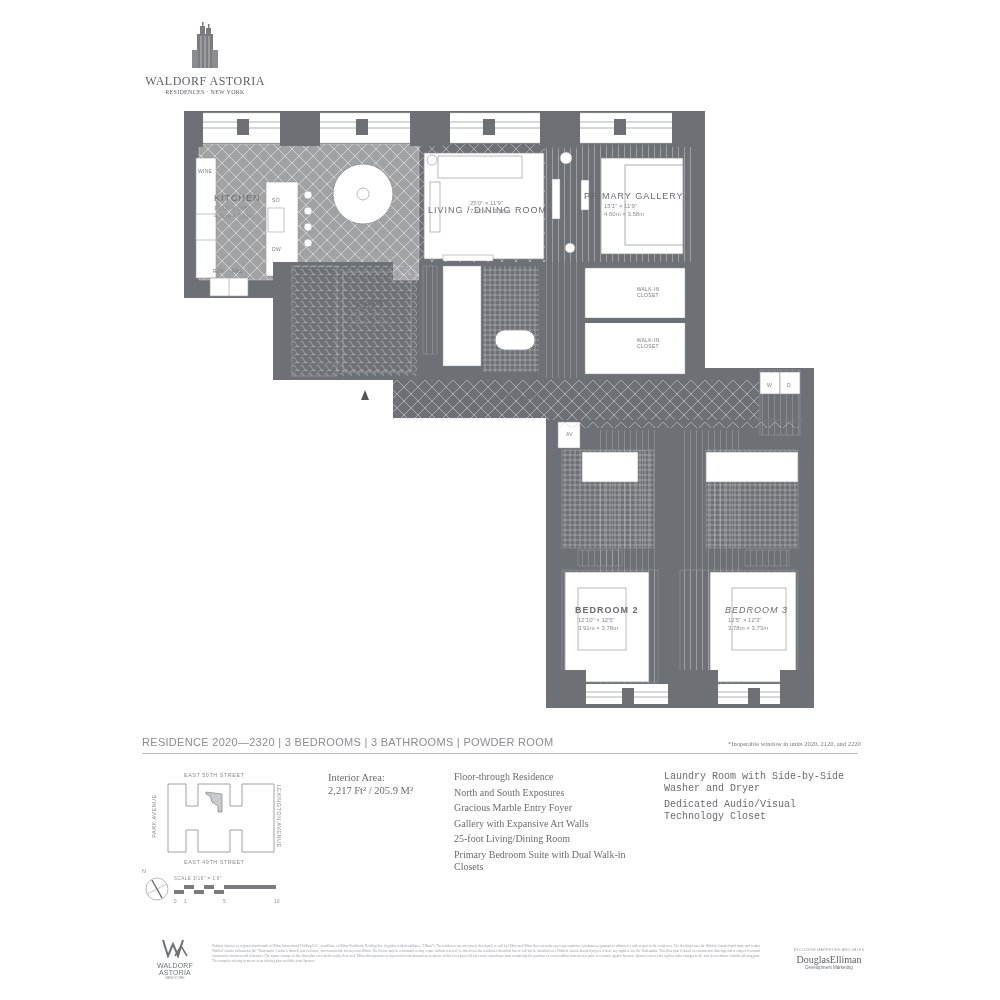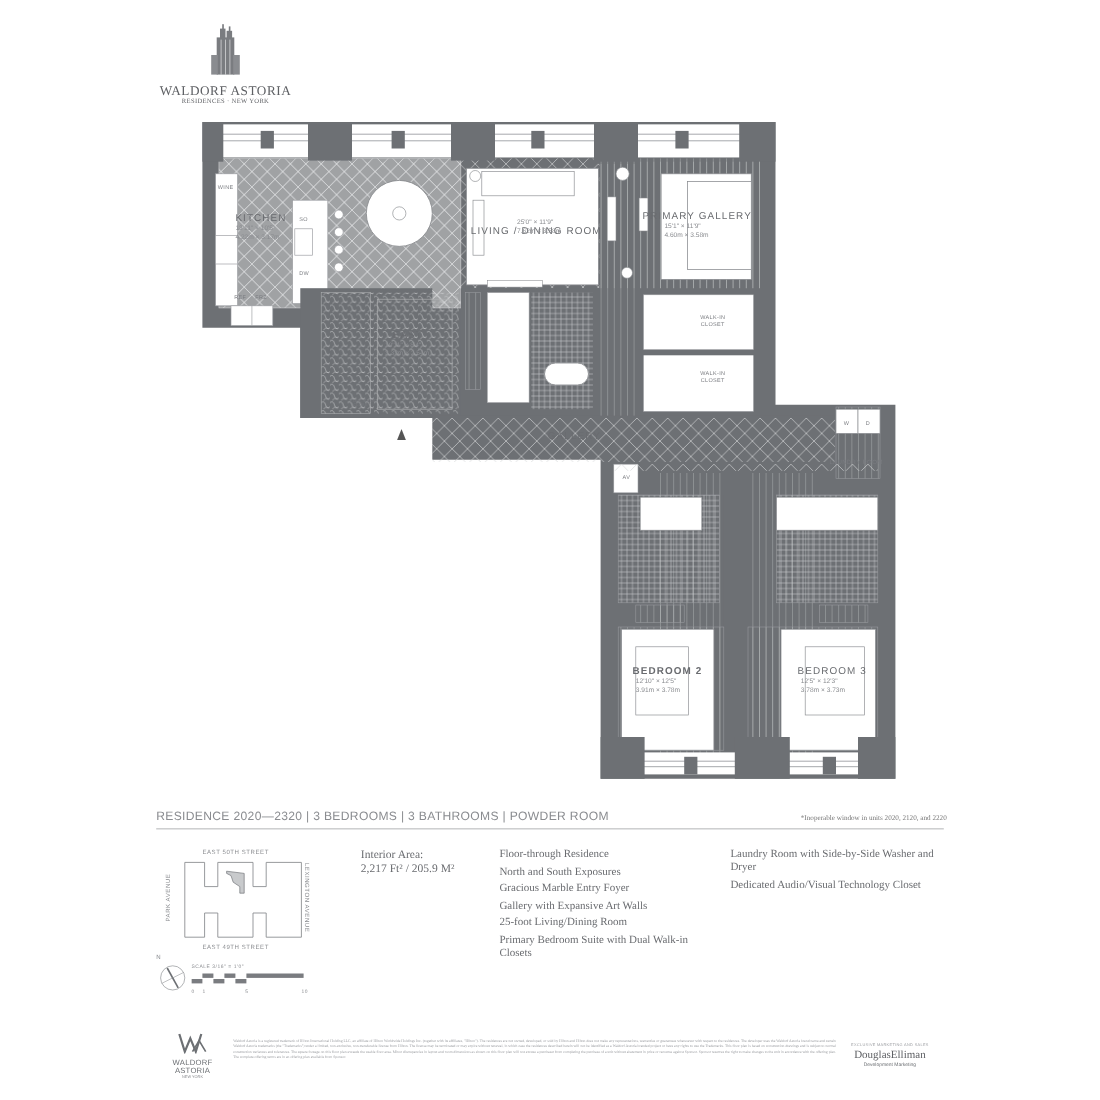--- a/index.html
+++ b/index.html
@@ -15,21 +15,21 @@
   .small-label { position:absolute; font-size:5px; color:#7a7c80; text-align:center; white-space:nowrap; letter-spacing:0.3px; }
   .footnote { left:728px; top:740px; font-family:"Liberation Serif", serif; font-size:6.5px; color:#777; white-space:nowrap; }
   .headline { left:142px; top:736px; font-size:11px; color:#8a8c90; letter-spacing:0.3px; }
   .rule { left:142px; top:753px; width:716px; height:1px; background:#b9bbbd; }
   .area-title { left:328px; top:771px; font-family:"Liberation Serif", serif; font-size:10.5px; color:#6a6c70; line-height:13px; }
   .features { font-family:"Liberation Serif", serif; font-size:10px; color:#6a6c70; line-height:12px; }
   .features div { margin-bottom:3.5px; }
   .street { position:absolute; font-size:5.5px; color:#8a8c90; letter-spacing:0.5px; white-space:nowrap; }
   .legal { left:212px; top:944px; width:548px; font-family:"Liberation Serif", serif; font-size:3.4px; line-height:5px; color:#9a9ca0; text-align:justify; }
   .footer-logo { left:145px; top:938px; width:60px; text-align:center; }
-  .de { left:770px; top:948px; width:78px; text-align:center; }
+  .de { left:790px; top:948px; width:78px; text-align:center; }
 </style>
 </head>
 <body>
 
 <div class="abs logo-wrap">
   <svg width="40" height="48" viewBox="0 0 40 48">
     <rect x="12" y="14" width="16" height="34" fill="#7a7c80"></rect>
     <rect x="15" y="6" width="5" height="10" fill="#7a7c80"></rect>
     <rect x="21" y="8" width="5" height="8" fill="#7a7c80"></rect>
     <rect x="17" y="2" width="1.5" height="5" fill="#7a7c80"></rect>
@@ -198,21 +198,21 @@
   <div class="room-label" style="left:318px;top:291px;">GALLERY</div>
   <div class="small-label" style="left:386px;top:331px;">AV</div>
   <div class="small-label" style="left:574px;top:318px;font-size:5.5px;">LAUNDRY ROOM</div>
   <div class="small-label" style="left:587px;top:282px;">W</div>
   <div class="small-label" style="left:607px;top:282px;">D</div>
 
   <div class="room-label" style="left:395px;top:505px;font-weight:bold;">BEDROOM 2</div>
   <div class="room-dim" style="left:398px;top:516px;">12'10" × 12'5"</div>
   <div class="room-dim" style="left:398px;top:524px;">3.91m × 3.78m</div>
 
-  <div class="room-label" style="left:545px;top:505px;">BEDROOM 3</div>
+  <div class="room-label" style="left:545px;top:505px;font-style:italic;">BEDROOM 3</div>
   <div class="room-dim" style="left:548px;top:516px;">12'5" × 12'3"</div>
   <div class="room-dim" style="left:548px;top:524px;">3.78m × 3.73m</div>
 </div>
 
 <div class="abs footnote">*Inoperable window in units 2020, 2120, and 2220</div>
 
 <div class="abs headline">RESIDENCE 2020—2320 | 3 BEDROOMS | 3 BATHROOMS | POWDER ROOM</div>
 <div class="abs rule"></div>
 
 <div class="abs" style="left:142px;top:768px;width:160px;height:110px;">
@@ -254,21 +254,21 @@
 </div>
 
 <div class="abs features" style="left:454px;top:771px;width:190px;">
   <div>Floor-through Residence</div>
   <div>North and South Exposures</div>
   <div>Gracious Marble Entry Foyer</div>
   <div>Gallery with Expansive Art Walls</div>
   <div>25-foot Living/Dining Room</div>
   <div>Primary Bedroom Suite with Dual Walk-in Closets</div>
 </div>
-<div class="abs features" style="left:664px;top:771px;width:196px;">
+<div class="abs features" style="left:664px;top:771px;width:196px;font-family:Liberation Mono, monospace;">
   <div>Laundry Room with Side-by-Side Washer and Dryer</div>
   <div>Dedicated Audio/Visual Technology Closet</div>
 </div>
 
 <div class="abs footer-logo">
   <svg width="28" height="20" viewBox="0 0 28 20">
     <path d="M2 2 L7 18 L12 6 L17 18 L22 2" fill="none" stroke="#6d7074" stroke-width="2"></path>
     <path d="M14 18 L20 8 L26 18" fill="none" stroke="#6d7074" stroke-width="1.5"></path>
   </svg>
   <div style="font-family:'Liberation Sans',sans-serif;font-size:7px;color:#6d7074;letter-spacing:0.2px;">WALDORF ASTORIA</div>

